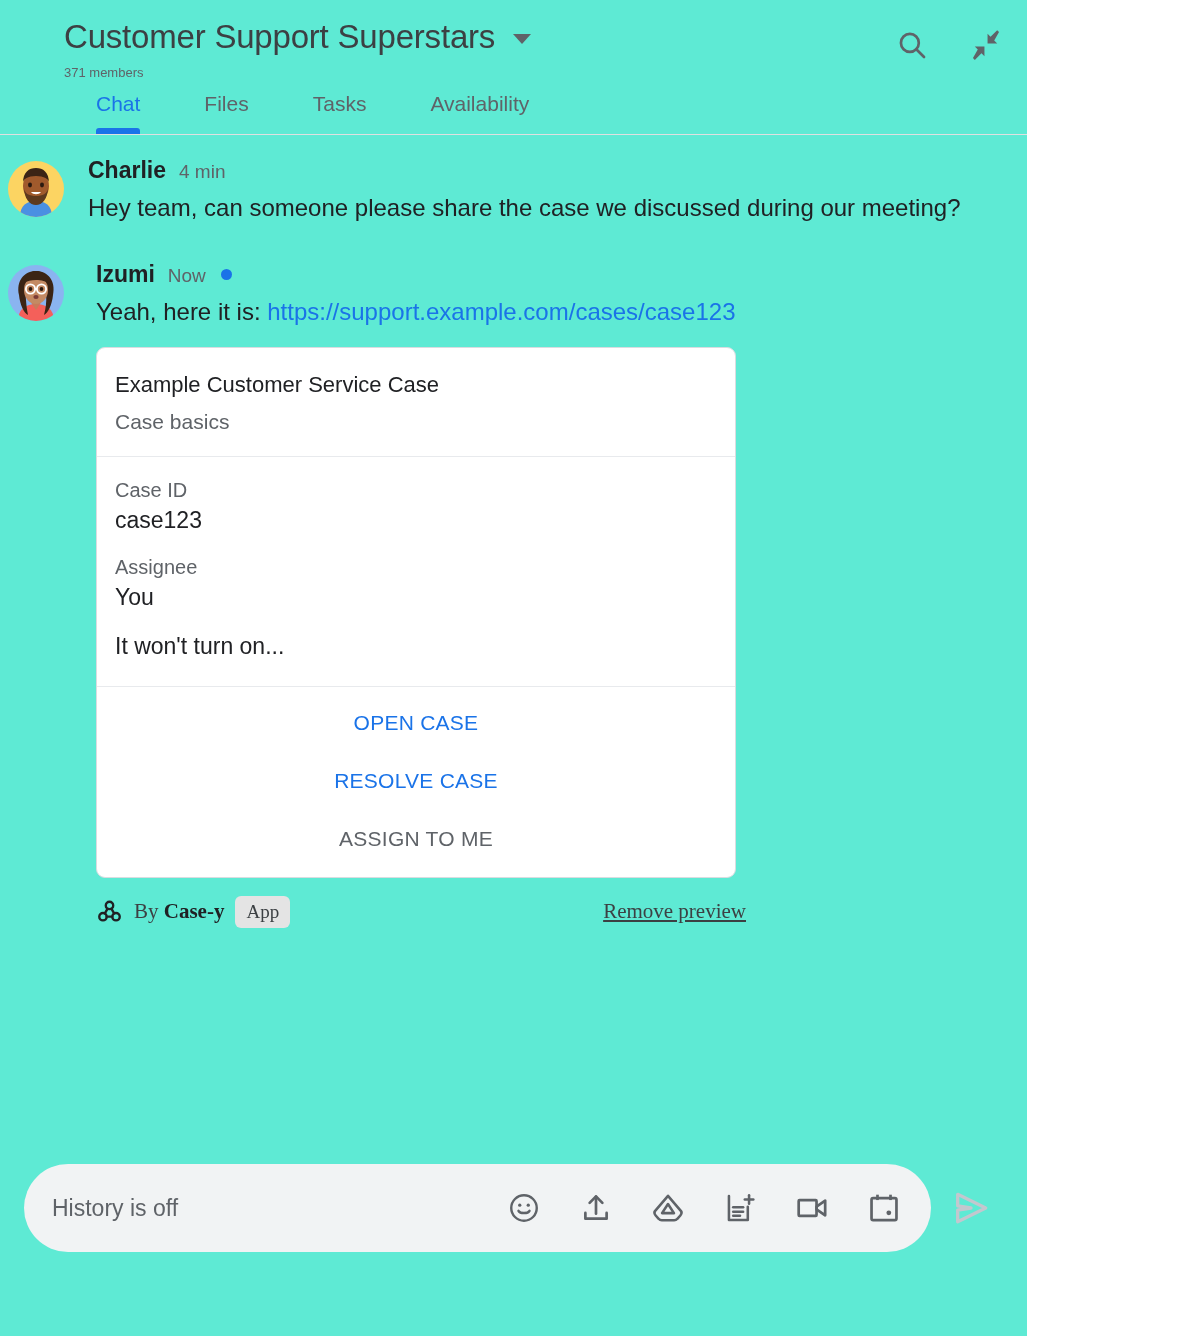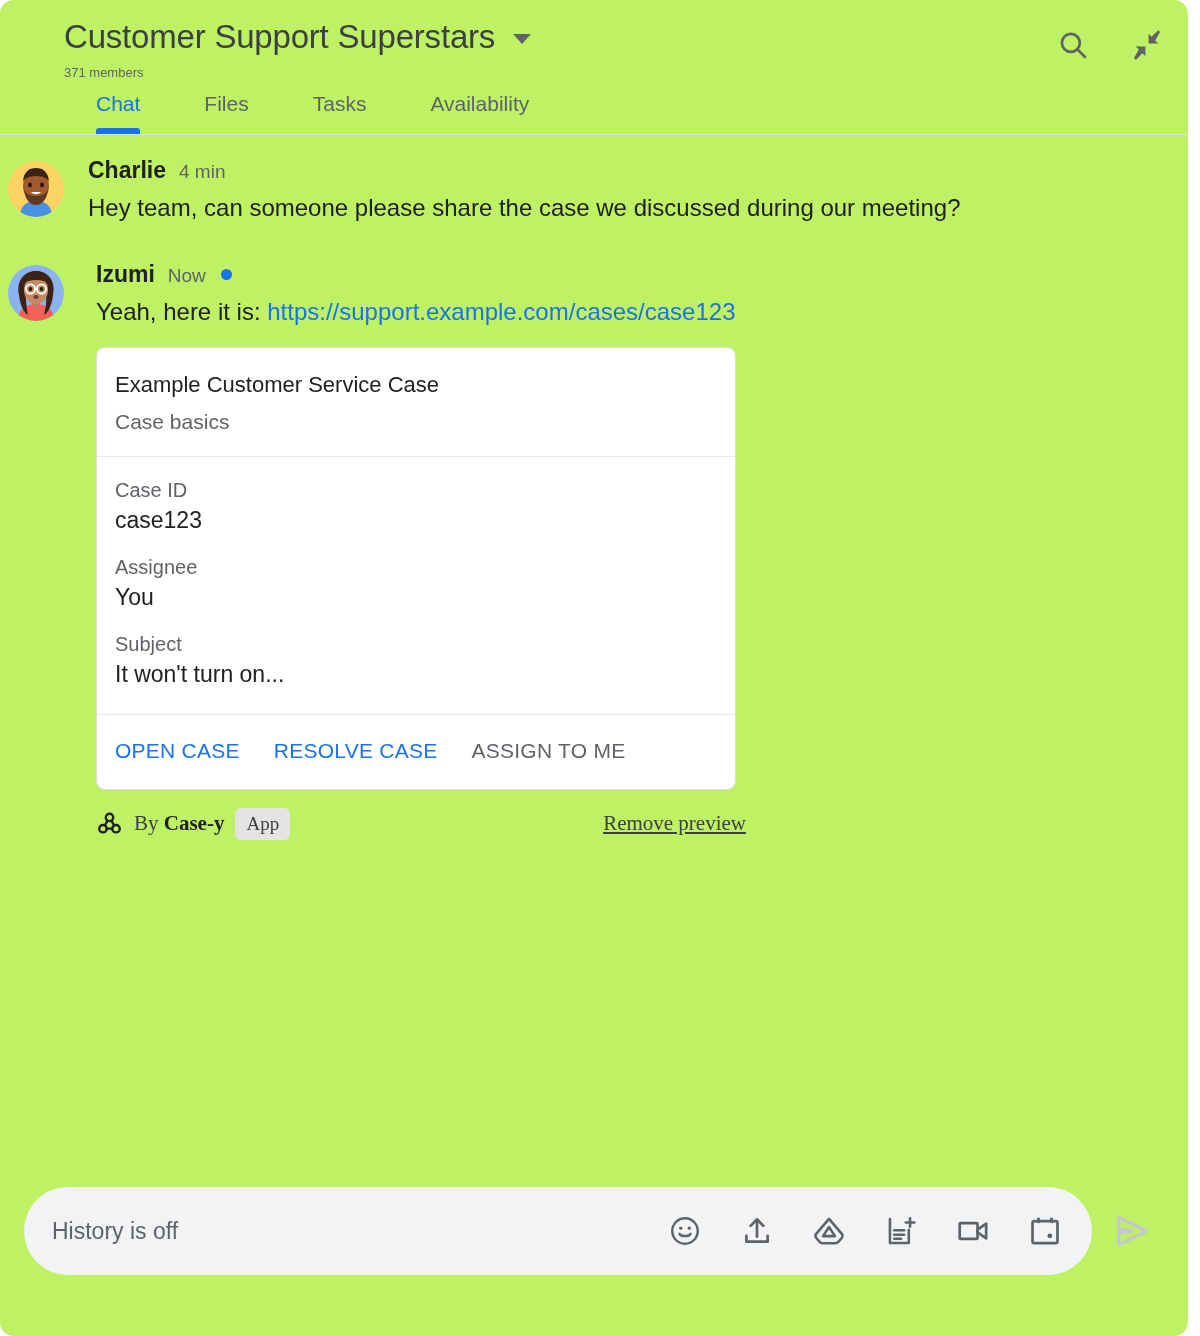--- a/index.html
+++ b/index.html
@@ -5,24 +5,23 @@
   * { box-sizing: border-box; }
   html, body {
     margin: 0; padding: 0;
     width: 1200px; height: 1336px;
     background: #ffffff;
     font-family: "Liberation Sans", sans-serif;
     -webkit-font-smoothing: antialiased;
   }
   .app {
     position: relative;
-    width: 1188px; height: 1336px;
-    background: #bef264;
+    width: 1027px; height: 1336px;
+    background: #5eead4;
     overflow: hidden;
-    border-radius: 14px;
   }
 
   
   .header {
     position: relative;
     padding: 18px 24px 0 64px;
   }
   .title-row {
     display: flex;
     align-items: center;
@@ -172,20 +171,21 @@
   }
   .field-value {
     font-size: 23px;
     color: #202124;
   }
   .card-actions {
     padding: 24px 18px 26px 18px;
     display: flex;
     align-items: center;
     gap: 34px;
+    flex-direction: column;
   }
   .card-btn {
     font-size: 21px;
     letter-spacing: 0.25px;
     cursor: pointer;
     white-space: nowrap;
   }
   .card-btn.primary { color: #1a73e8; }
   .card-btn.muted { color: #5f6368; }
 
@@ -219,21 +219,21 @@
     font-size: 21px;
     color: #3c4043;
     text-decoration: underline;
     cursor: pointer;
   }
 
   
   .compose-wrap {
     position: absolute;
     left: 0; right: 0;
-    bottom: 61px;
+    bottom: 84px;
     padding: 0 24px 0 24px;
     display: flex;
     align-items: center;
     gap: 8px;
   }
   .compose {
     flex: 1;
     height: 88px;
     background: #f1f3f4;
     border-radius: 44px;
@@ -352,21 +352,20 @@
         <div class="card-fields">
           <div class="field">
             <div class="field-label">Case ID</div>
             <div class="field-value">case123</div>
           </div>
           <div class="field">
             <div class="field-label">Assignee</div>
             <div class="field-value">You</div>
           </div>
           <div class="field">
-            <div class="field-label">Subject</div>
             <div class="field-value">It won't turn on...</div>
           </div>
         </div>
         <div class="card-actions">
           <div class="card-btn primary">OPEN CASE</div>
           <div class="card-btn primary">RESOLVE CASE</div>
           <div class="card-btn muted">ASSIGN TO ME</div>
         </div>
       </div>
 

